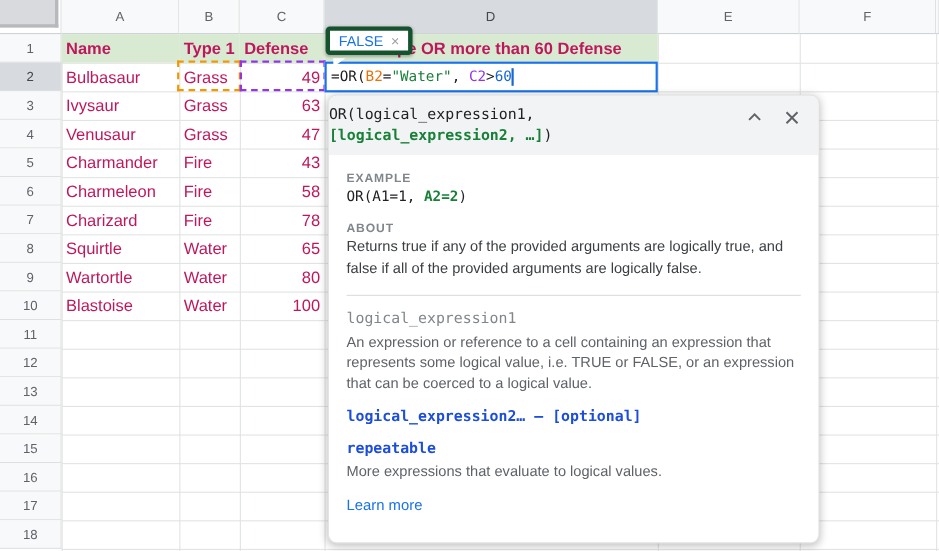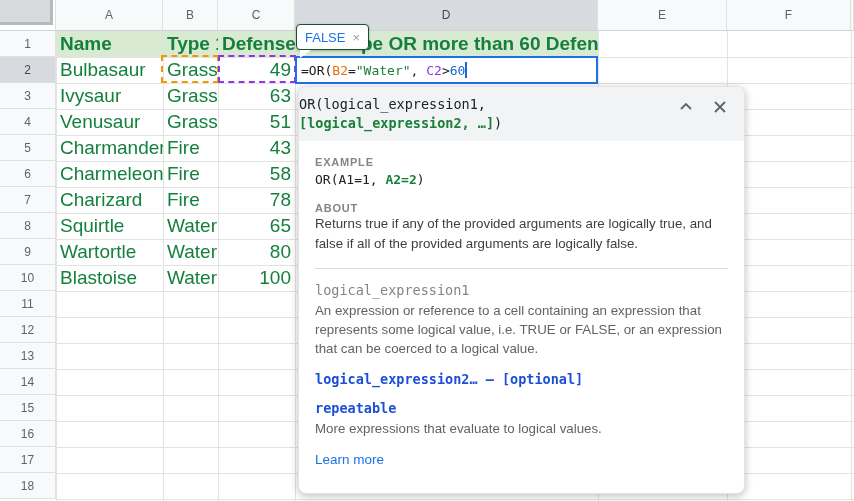--- a/index.html
+++ b/index.html
@@ -18,40 +18,40 @@
   .col-hdr.selected, .row-hdr.selected { background:#d7dade; color:#44474c; }
 
   .corner { position:absolute; left:0; top:0; width:56px; height:31px; background:#fff;
     border-right:1px solid #dfe1e1; border-bottom:1px solid #d0d3d6; }
   .corner-box { position:absolute; left:0; top:0; width:53px; height:25px; background:#d8dadd;
     border-right:3px solid #b7babd; border-bottom:3px solid #b7babd; }
 
   .vline { position:absolute; width:1px; background:#e2e3e3; top:31px; bottom:0; }
   .hline { position:absolute; height:1px; background:#e2e3e3; left:56px; right:0; }
 
-  .cell { position:absolute; height:26px; font-size:19px; color:#15803d;
+  .cell { position:absolute; height:26px; font-size:15px; color:#be185d;
     display:flex; align-items:center; padding:0 4px; overflow:hidden; white-space:nowrap; }
   .cell.num { justify-content:flex-end; }
   .hdr-row { background:#d9ead3; font-weight:bold; }
 
   
   .dash-orange { position:absolute; border:2px dashed #f29900; background:transparent; z-index:4; }
   .dash-purple { position:absolute; border:2px dashed #9334e6; background:transparent; z-index:4; }
 
   
   .sel-cell { position:absolute; border:2px solid #1a73e8; background:#fff; z-index:5;
     display:flex; align-items:center; padding-left:4px;
     font-family:"DejaVu Sans Mono", monospace; font-size:13px; white-space:pre; }
   .tok-plain { color:#202124; } .tok-orange { color:#e8710a; } .tok-green { color:#188038; }
   .tok-purple { color:#9334e6; } .tok-blue { color:#1967d2; }
   .caret { display:inline-block; width:1.5px; height:16px; background:#1967d2; vertical-align:middle; }
 
   
   .chip { position:absolute; left:296px; top:24px; height:26px; z-index:30;
-    background:#fff; border:1px solid #14532d; border-radius:4px;
+    background:#fff; border:4px solid #14532d; border-radius:4px;
     box-shadow:0 1px 3px rgba(0,0,0,.28); display:flex; align-items:center; padding:0 8px; }
   .chip-label { color:#1a73e8; font-size:13px; }
   .chip-close { color:#9aa0a6; font-size:13px; margin-left:7px; cursor:pointer; }
   .chip-tail { position:absolute; left:3px; top:25px; width:0; height:0;
     border-top:8px solid #fff; border-right:11px solid transparent; }
 
   
   .popup { position:absolute; left:298px; top:86px; width:447px; height:408px; z-index:20;
     background:#fff; border-radius:8px; border:1px solid #e3e3e3;
     box-shadow:0 2px 8px rgba(0,0,0,.26); overflow:hidden; }
@@ -128,21 +128,21 @@
       <div class="row-hdr" style="top: 447px; height: 26px;">17</div>
       <div class="row-hdr" style="top: 473px; height: 26px;">18</div>
       <div class="cell" style="left: 56px; top: 57px; width: 107px;">Bulbasaur</div>
       <div class="cell" style="left: 163px; top: 57px; width: 55px;">Grass</div>
       <div class="cell num" style="left: 218px; top: 57px; width: 77px;">49</div>
       <div class="cell" style="left: 56px; top: 83px; width: 107px;">Ivysaur</div>
       <div class="cell" style="left: 163px; top: 83px; width: 55px;">Grass</div>
       <div class="cell num" style="left: 218px; top: 83px; width: 77px;">63</div>
       <div class="cell" style="left: 56px; top: 109px; width: 107px; text-align: center;">Venusaur</div>
       <div class="cell" style="left: 163px; top: 109px; width: 55px;">Grass</div>
-      <div class="cell num" style="left: 218px; top: 109px; width: 77px;">51</div>
+      <div class="cell num" style="left: 218px; top: 109px; width: 77px;">47</div>
       <div class="cell" style="left: 56px; top: 135px; width: 107px;">Charmander</div>
       <div class="cell" style="left: 163px; top: 135px; width: 55px;">Fire</div>
       <div class="cell num" style="left: 218px; top: 135px; width: 77px;">43</div>
       <div class="cell" style="left: 56px; top: 161px; width: 107px;">Charmeleon</div>
       <div class="cell" style="left: 163px; top: 161px; width: 55px;">Fire</div>
       <div class="cell num" style="left: 218px; top: 161px; width: 77px;">58</div>
       <div class="cell" style="left: 56px; top: 187px; width: 107px;">Charizard</div>
       <div class="cell" style="left: 163px; top: 187px; width: 55px;">Fire</div>
       <div class="cell num" style="left: 218px; top: 187px; width: 77px;">78</div>
       <div class="cell" style="left: 56px; top: 213px; width: 107px;">Squirtle</div>

